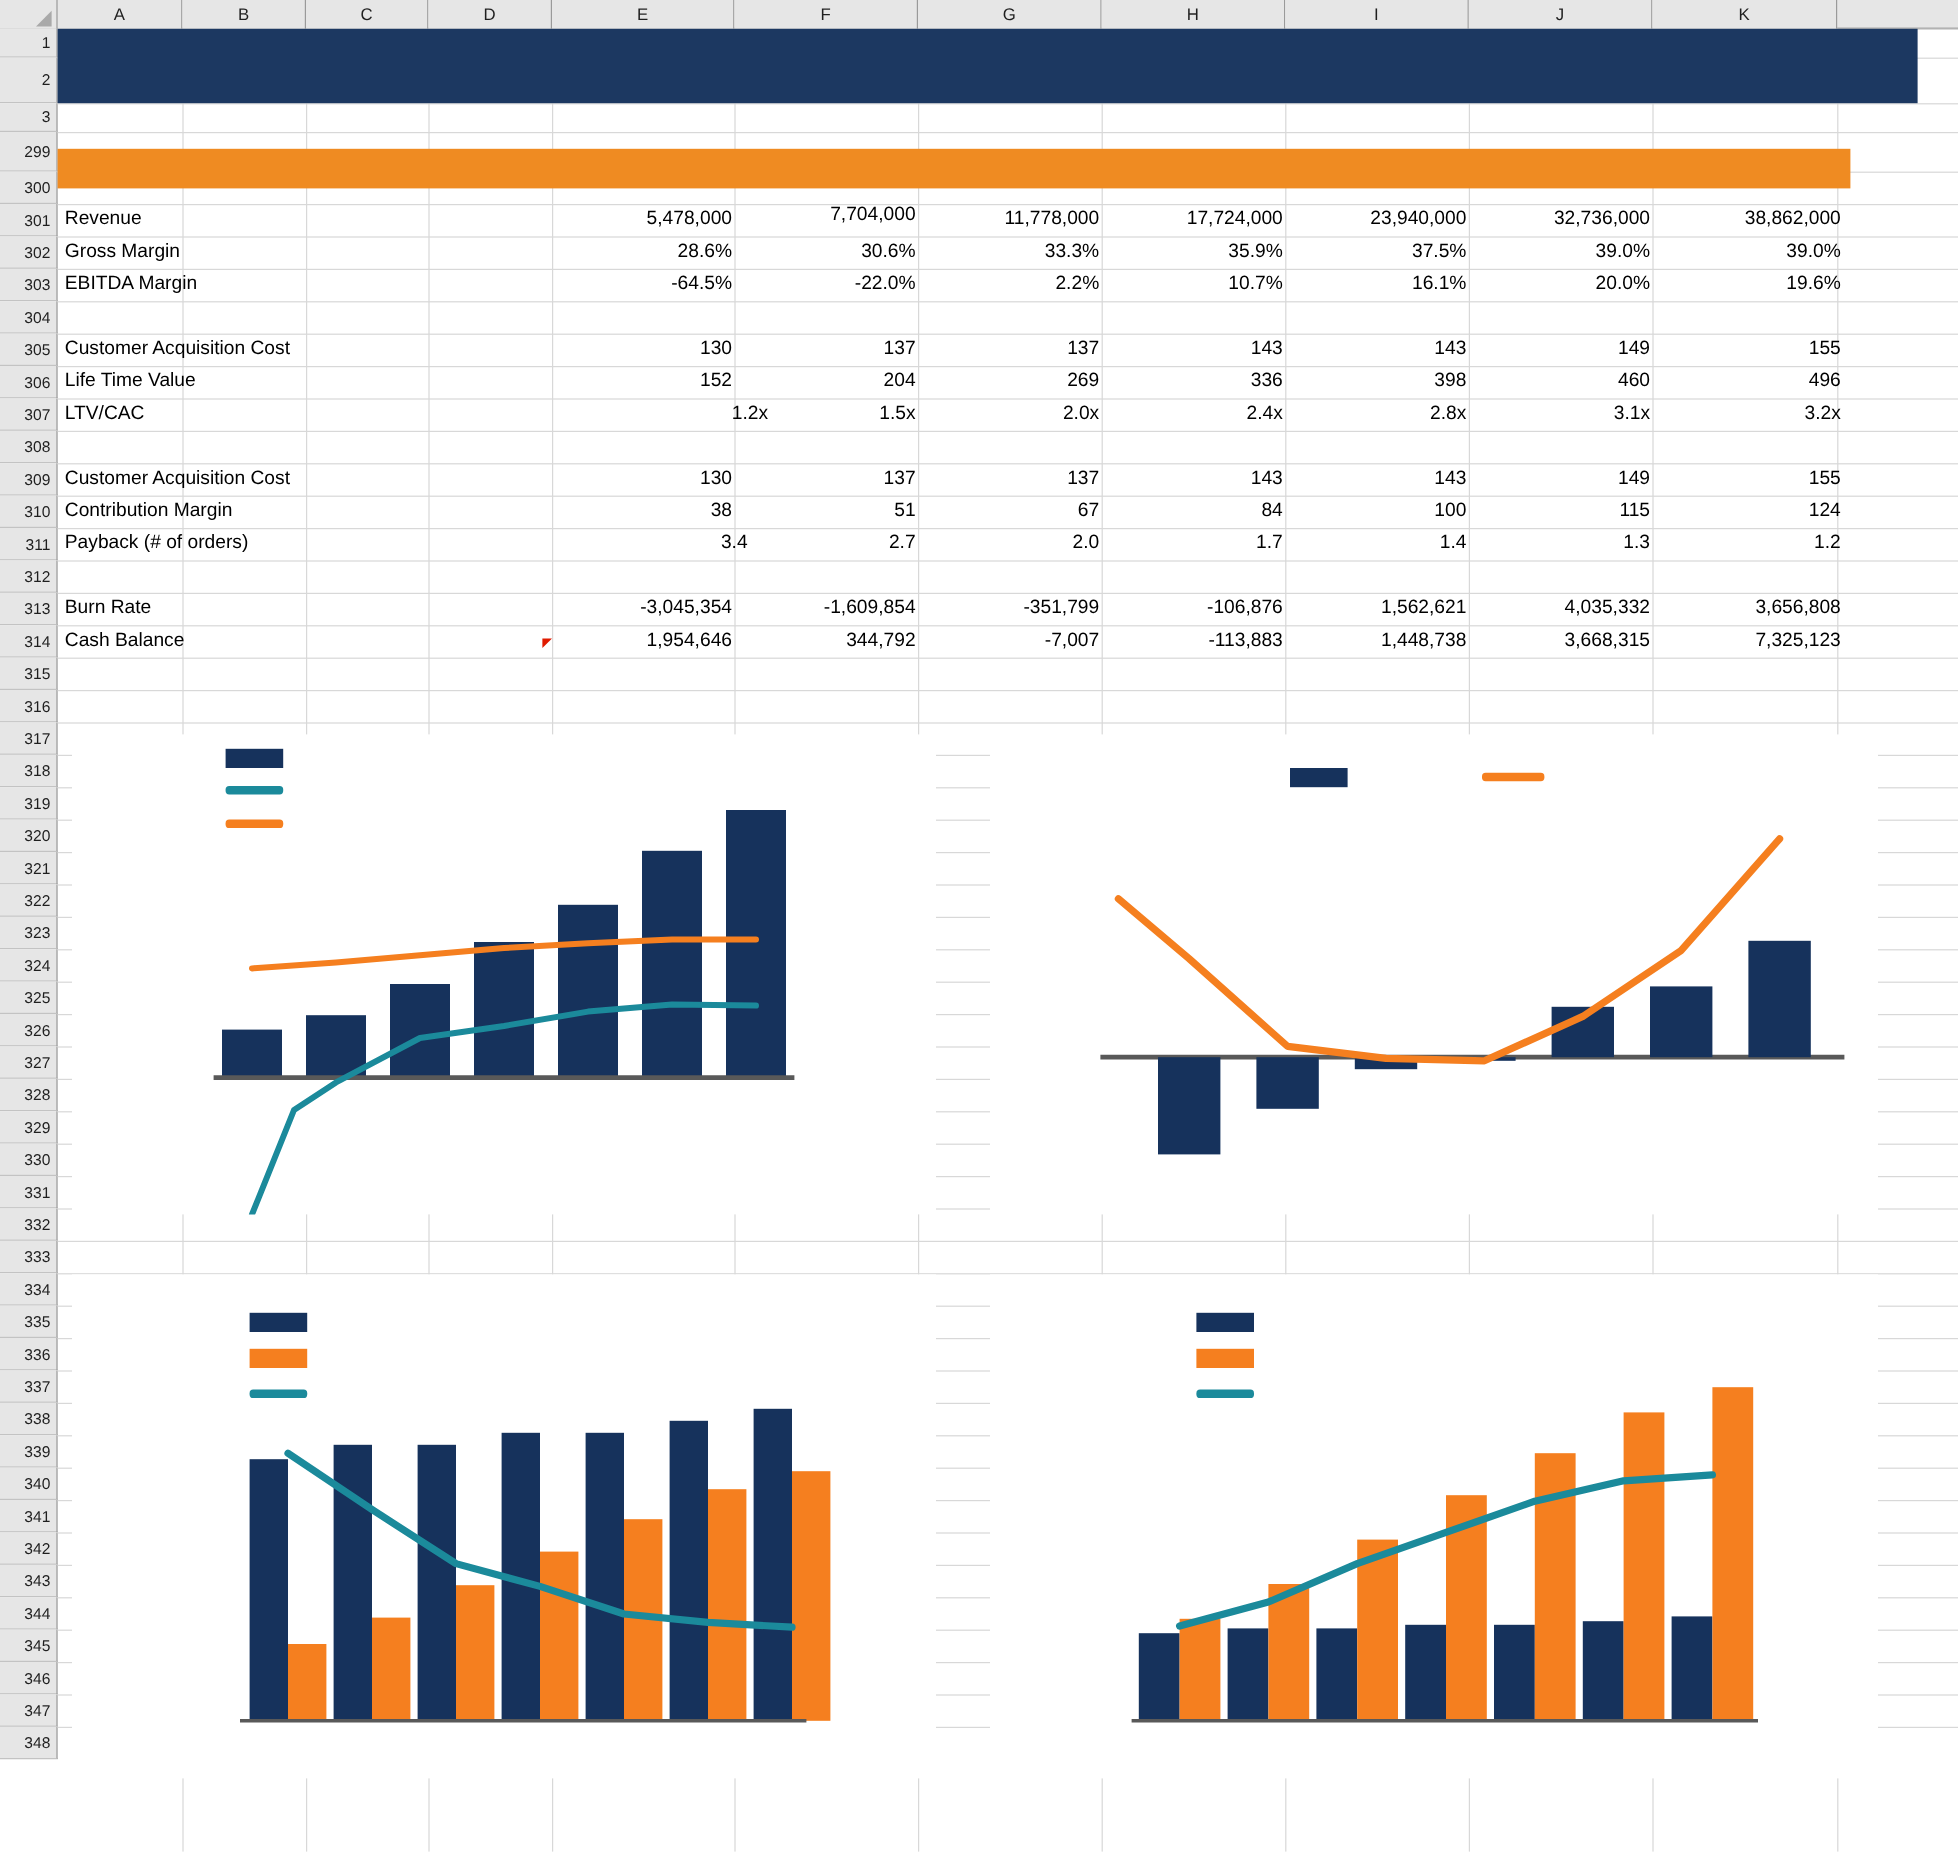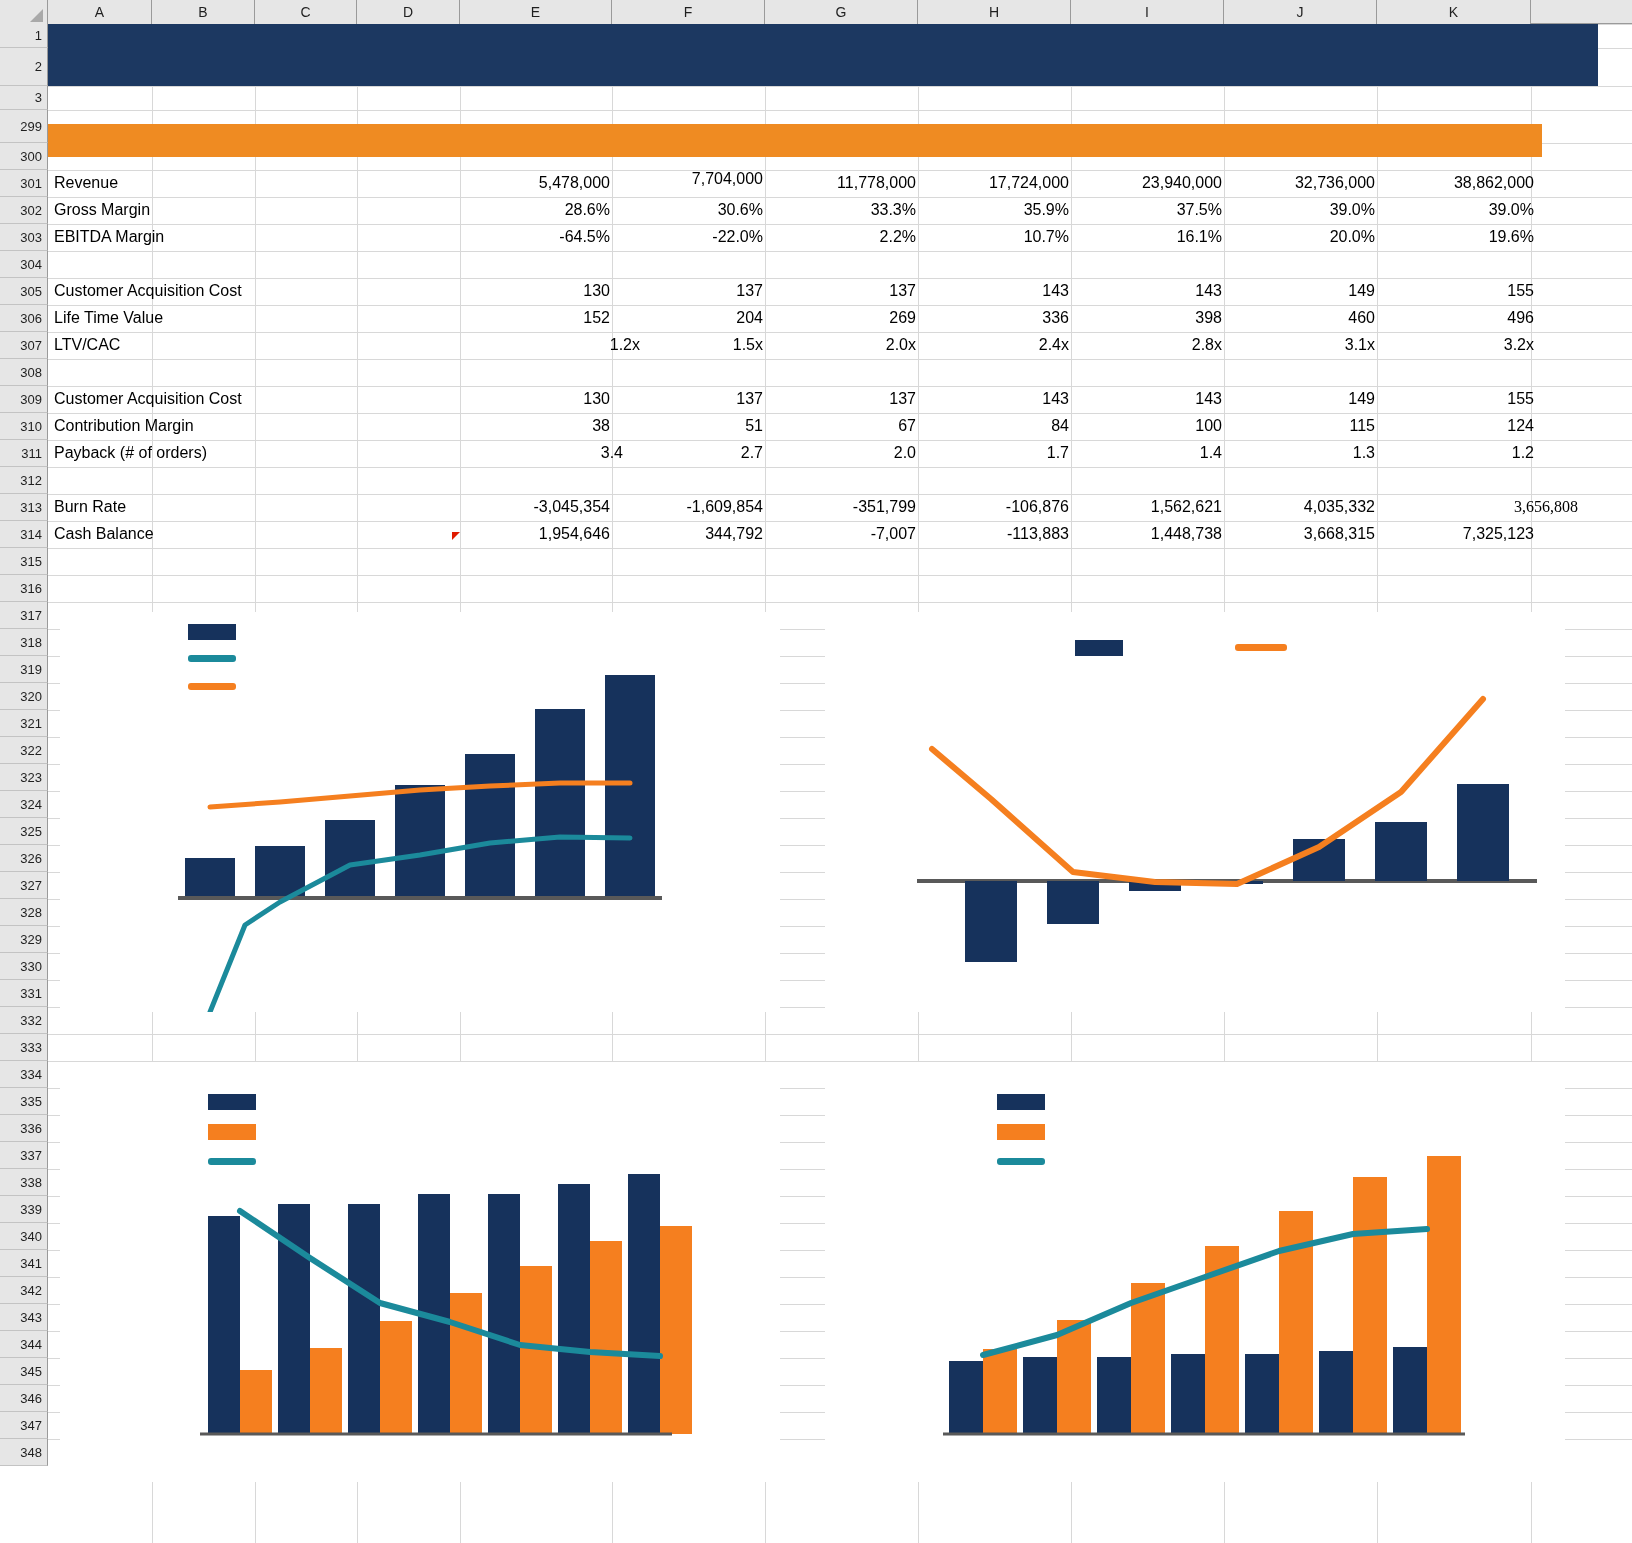--- a/index.html
+++ b/index.html
@@ -332,21 +332,21 @@
       <div class="num" style="left: 1074px; top: 444px; width: 148px;">1.4</div>
       <div class="num" style="left: 1227px; top: 444px; width: 148px;">1.3</div>
       <div class="num" style="left: 1380px; top: 444px; width: 154px;">1.2</div>
       <div class="lbl" style="left: 54px; top: 498px;">Burn Rate</div>
       <div class="num" style="left: 462px; top: 498px; width: 148px;">-3,045,354</div>
       <div class="num" style="left: 615px; top: 498px; width: 148px;">-1,609,854</div>
       <div class="num" style="left: 768px; top: 498px; width: 148px;">-351,799</div>
       <div class="num" style="left: 921px; top: 498px; width: 148px;">-106,876</div>
       <div class="num" style="left: 1074px; top: 498px; width: 148px;">1,562,621</div>
       <div class="num" style="left: 1227px; top: 498px; width: 148px;">4,035,332</div>
-      <div class="num" style="left: 1424px; top: 498px; width: 154px; font-family: Liberation Serif, serif;">3,656,808</div>
+      <div class="num" style="left: 1380px; top: 498px; width: 154px;">3,656,808</div>
       <div class="lbl" style="left: 54px; top: 525px;">Cash Balance</div>
       <div class="num" style="left: 462px; top: 525px; width: 148px;">1,954,646</div>
       <div class="num" style="left: 615px; top: 525px; width: 148px;">344,792</div>
       <div class="num" style="left: 768px; top: 525px; width: 148px;">-7,007</div>
       <div class="num" style="left: 921px; top: 525px; width: 148px;">-113,883</div>
       <div class="num" style="left: 1074px; top: 525px; width: 148px;">1,448,738</div>
       <div class="num" style="left: 1227px; top: 525px; width: 148px;">3,668,315</div>
       <div class="num" style="left: 1380px; top: 525px; width: 154px;">7,325,123</div>
     </div>
 

